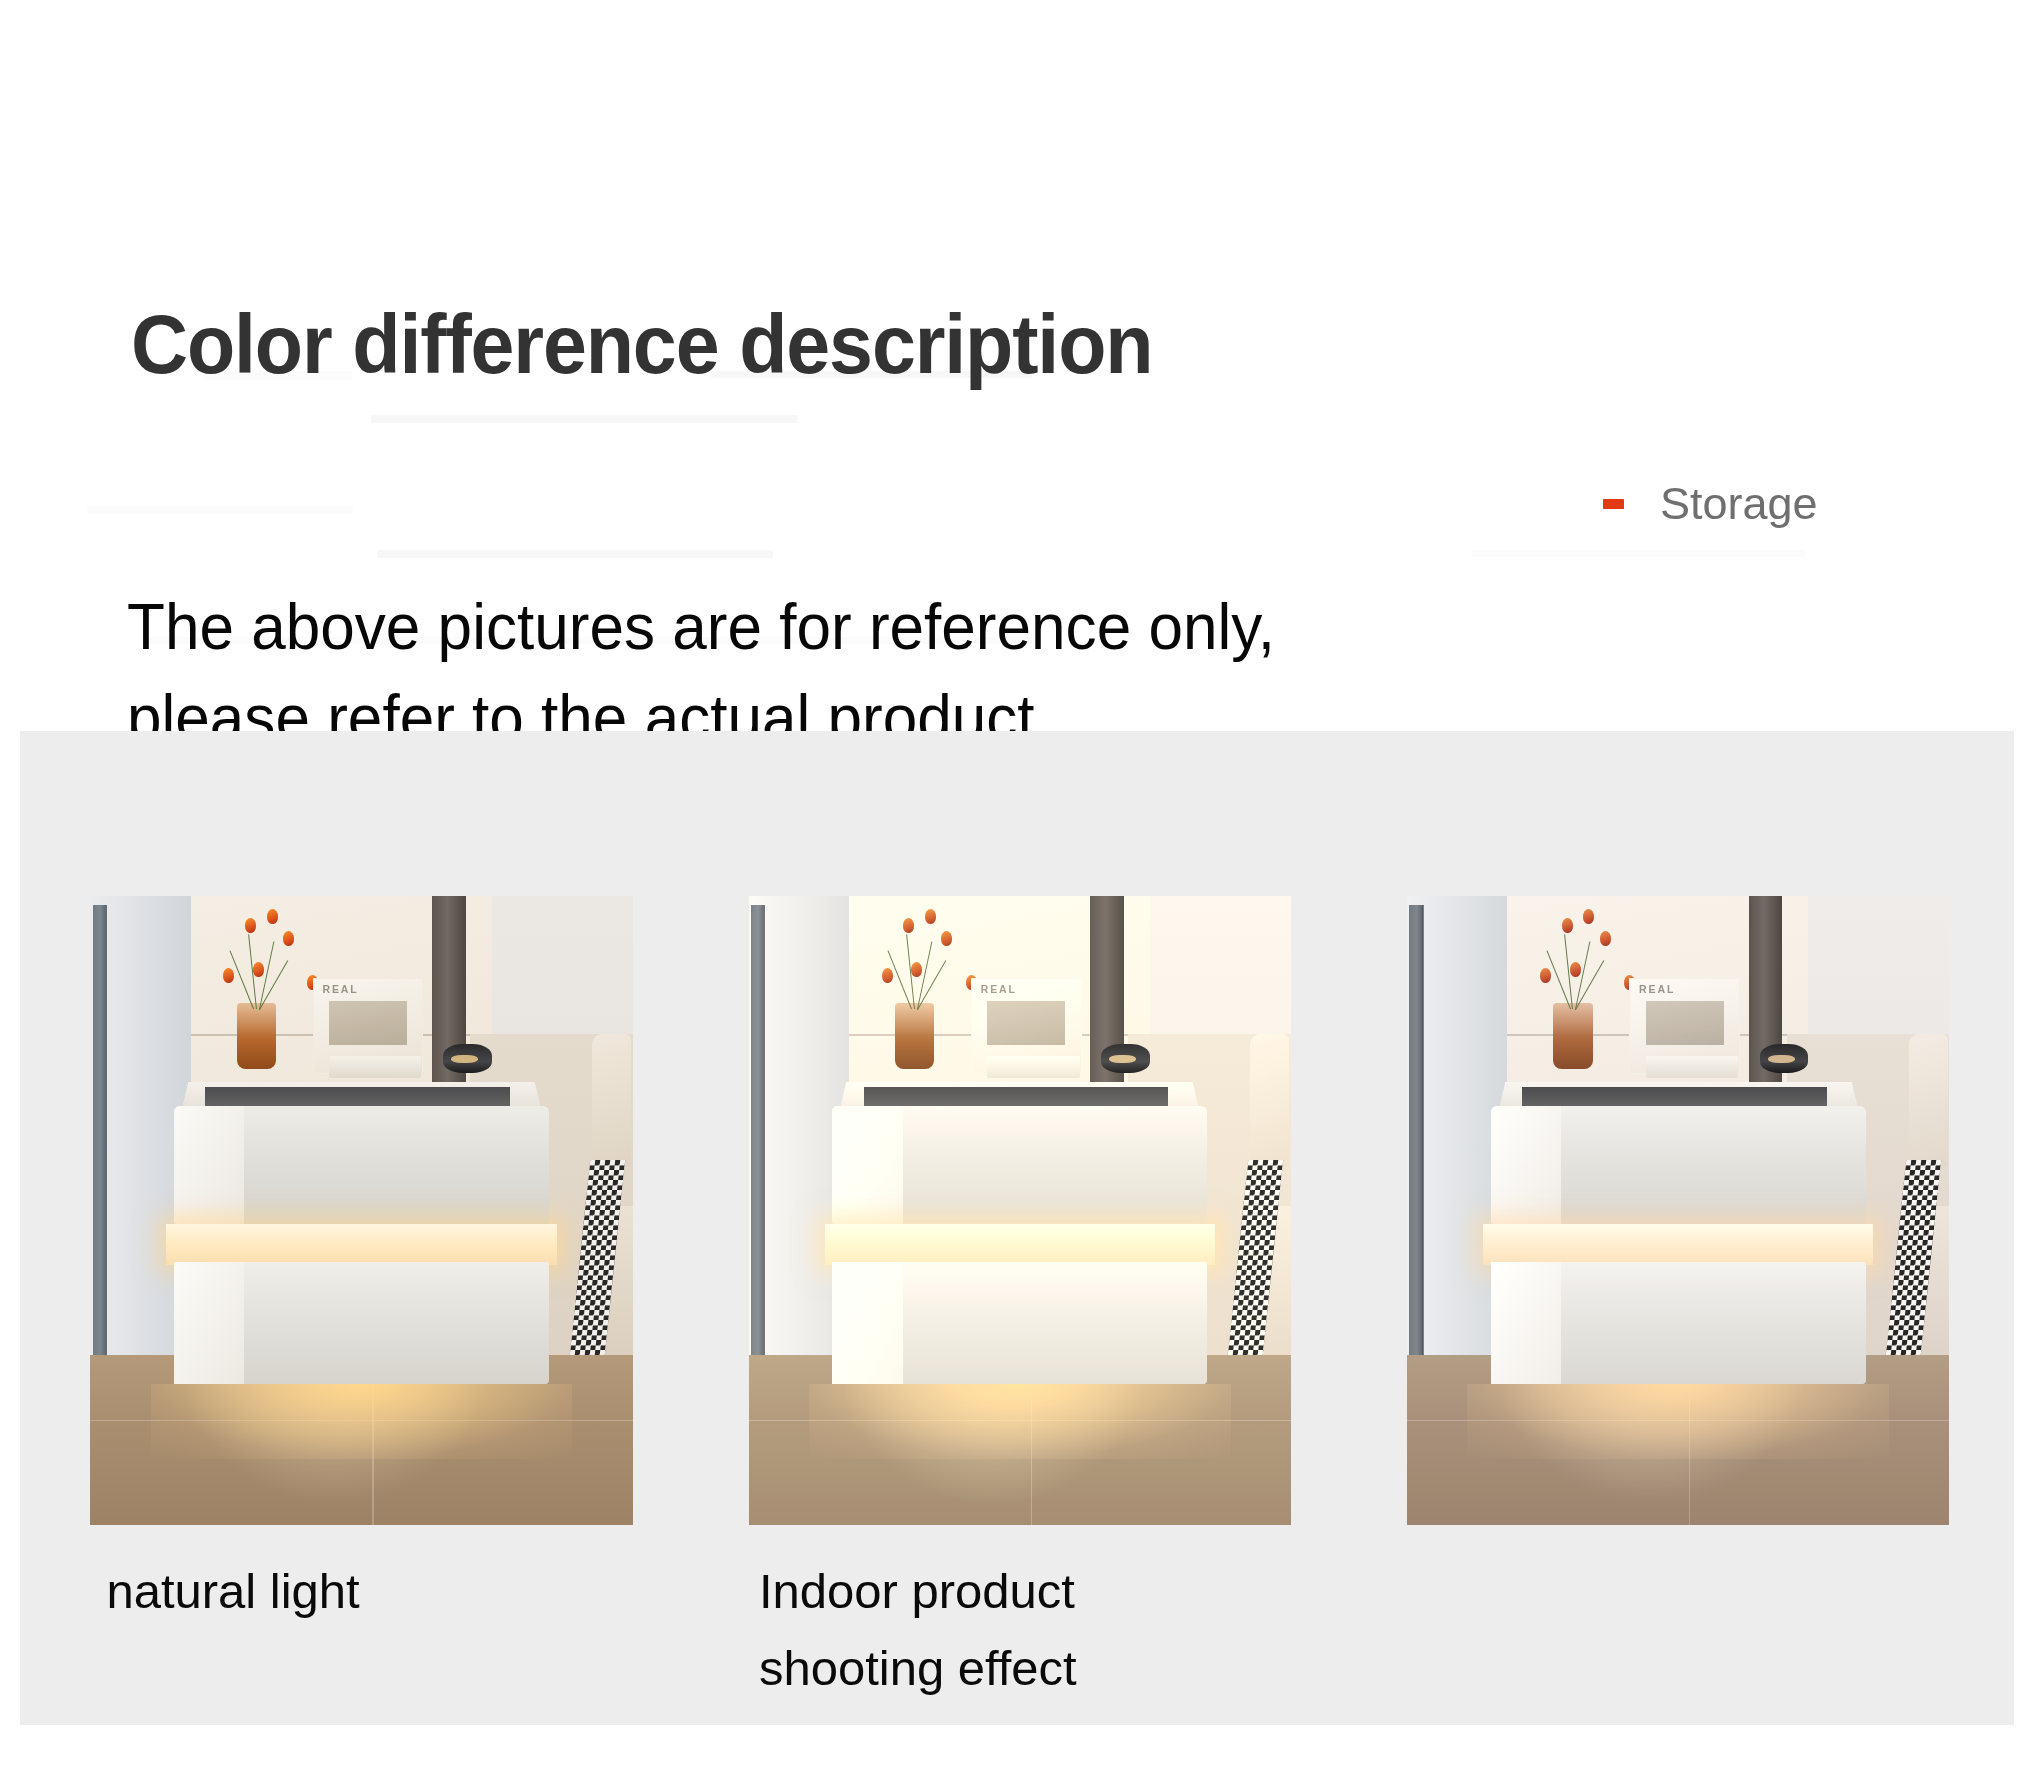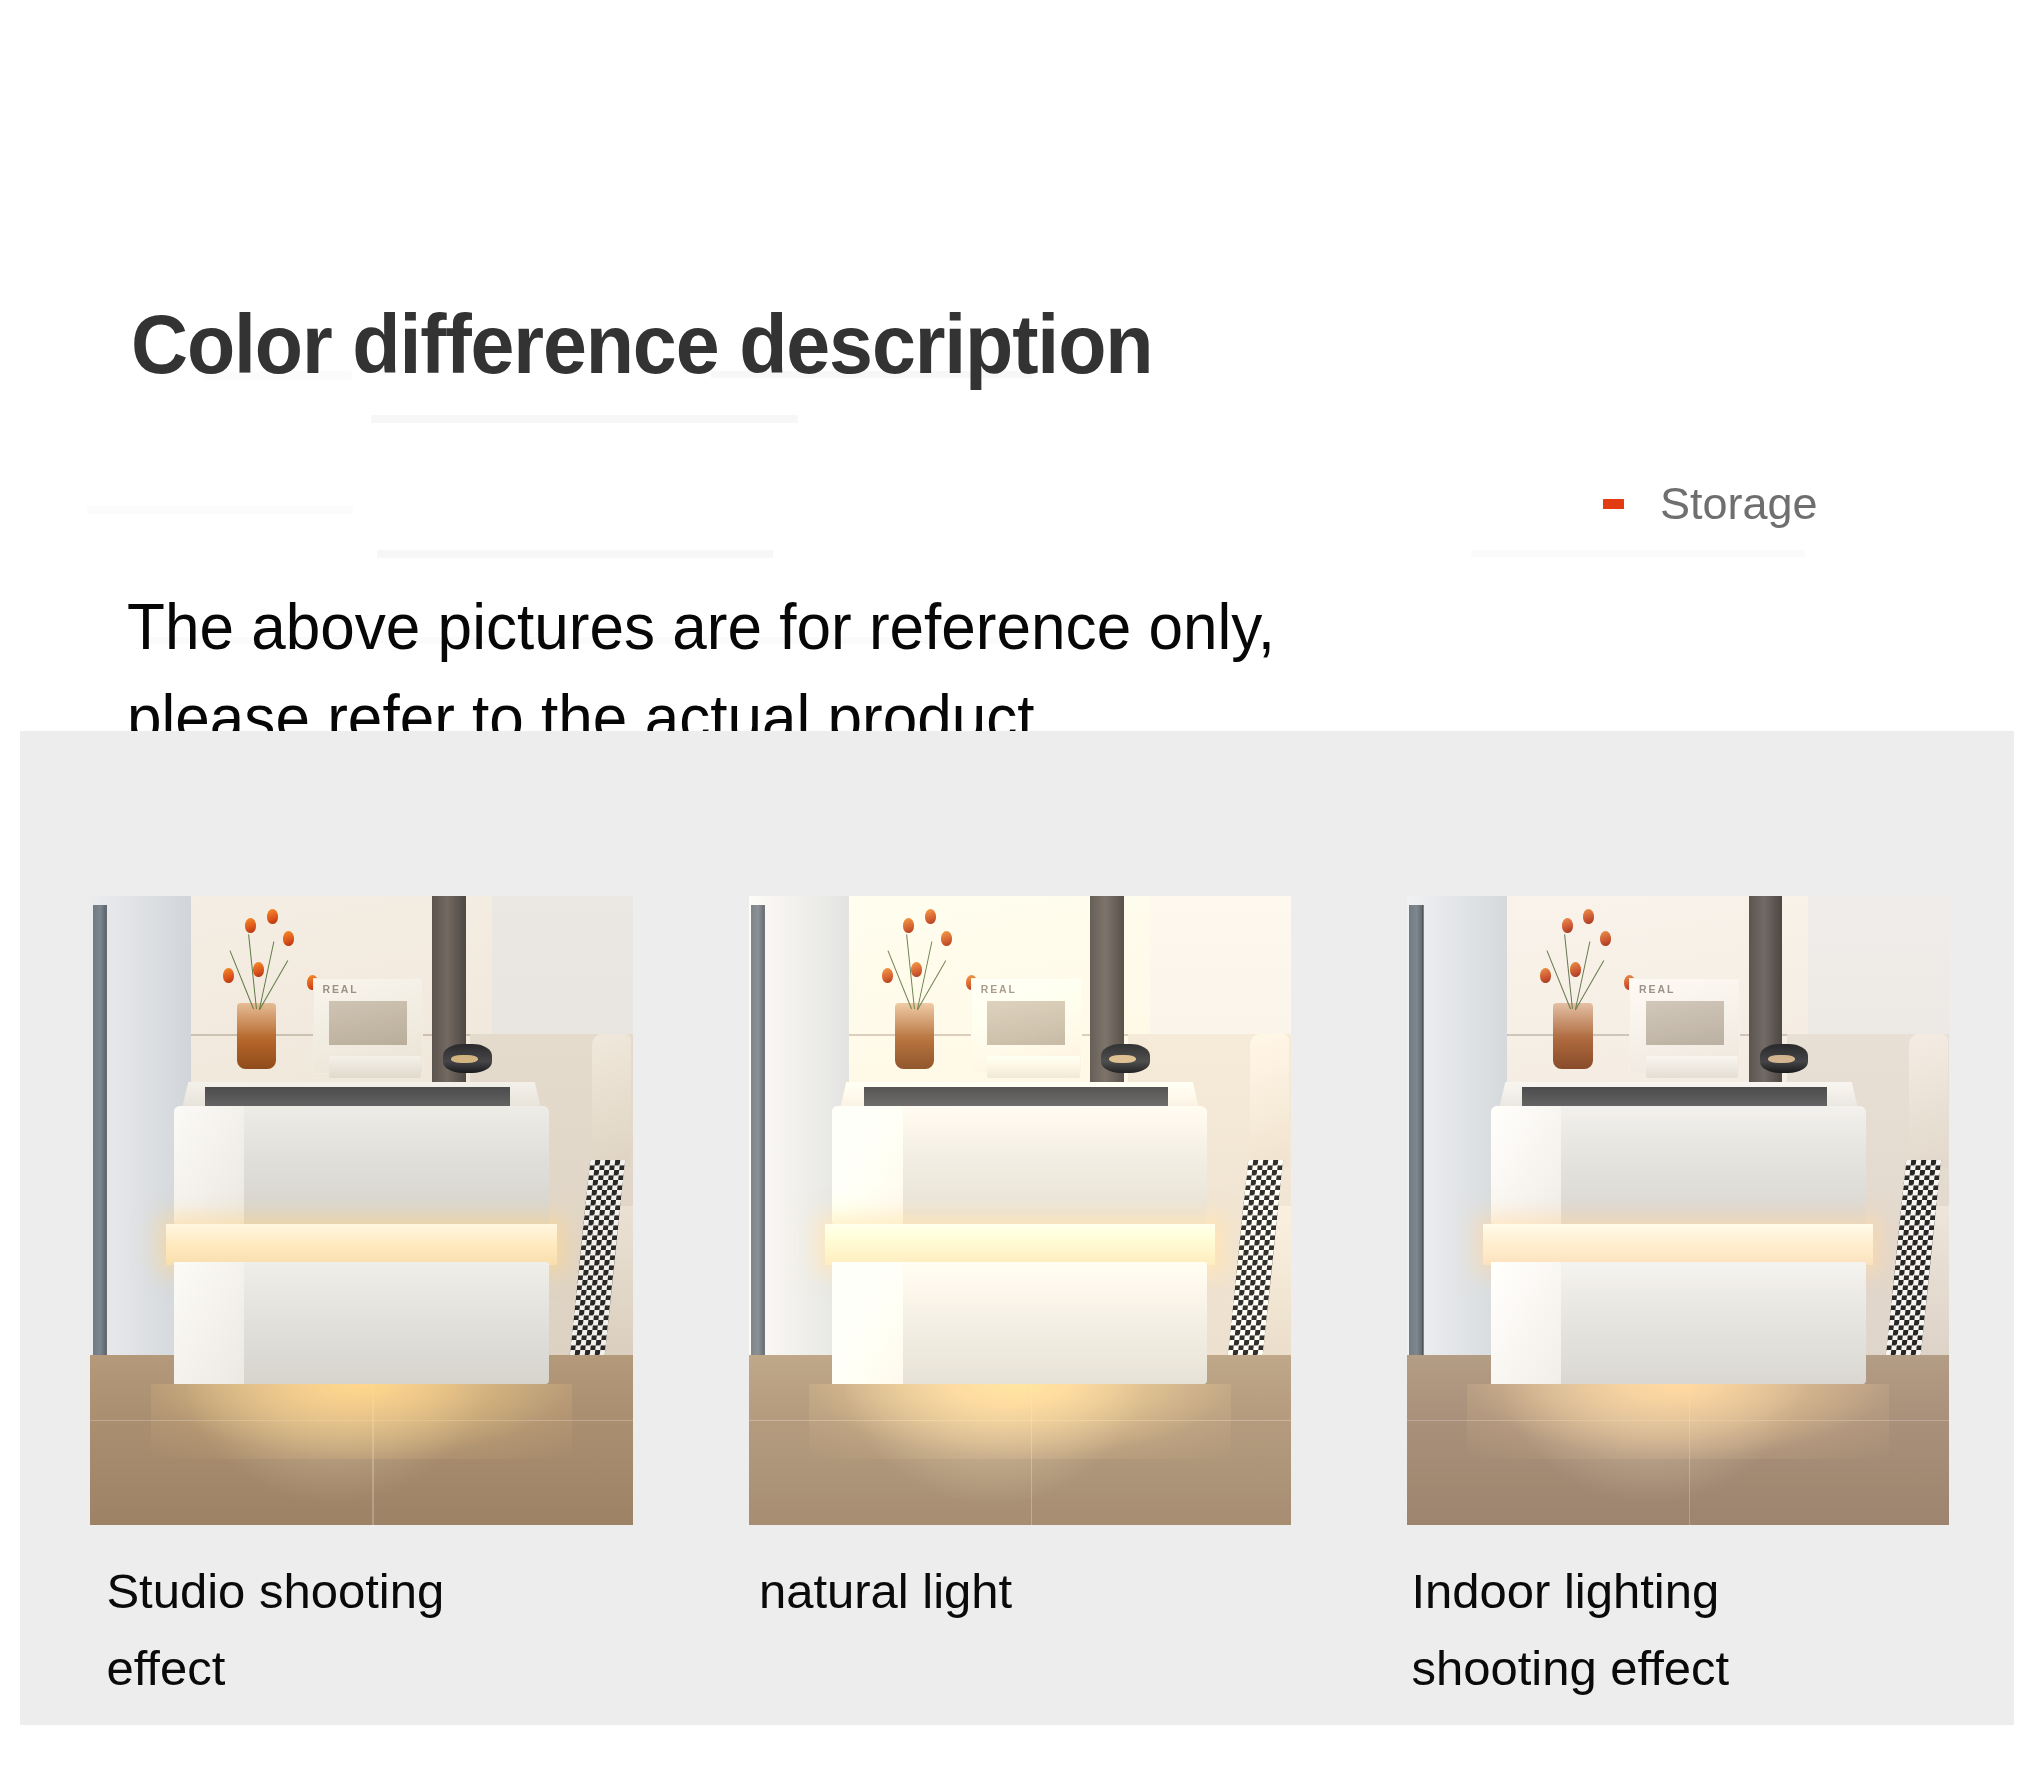--- a/index.html
+++ b/index.html
@@ -309,26 +309,22 @@
         <div class="tray"></div>
         <div class="ashtray"></div>
         <div class="ashtray-hi"></div>
       </div>
     </figure>
 
   </div>
 
   <div class="captions">
     <div class="caption">
-      <span class="cl">Studio shooting</span>
-      <span class="cl">effect</span>
-    </div>
-    <div class="caption">
       <span class="cl">natural light</span>
     </div>
     <div class="caption">
-      <span class="cl">Indoor lighting</span>
+      <span class="cl">Indoor product</span>
       <span class="cl">shooting effect</span>
     </div>
   </div>
 
 </section>
 
 
 </body></html>

